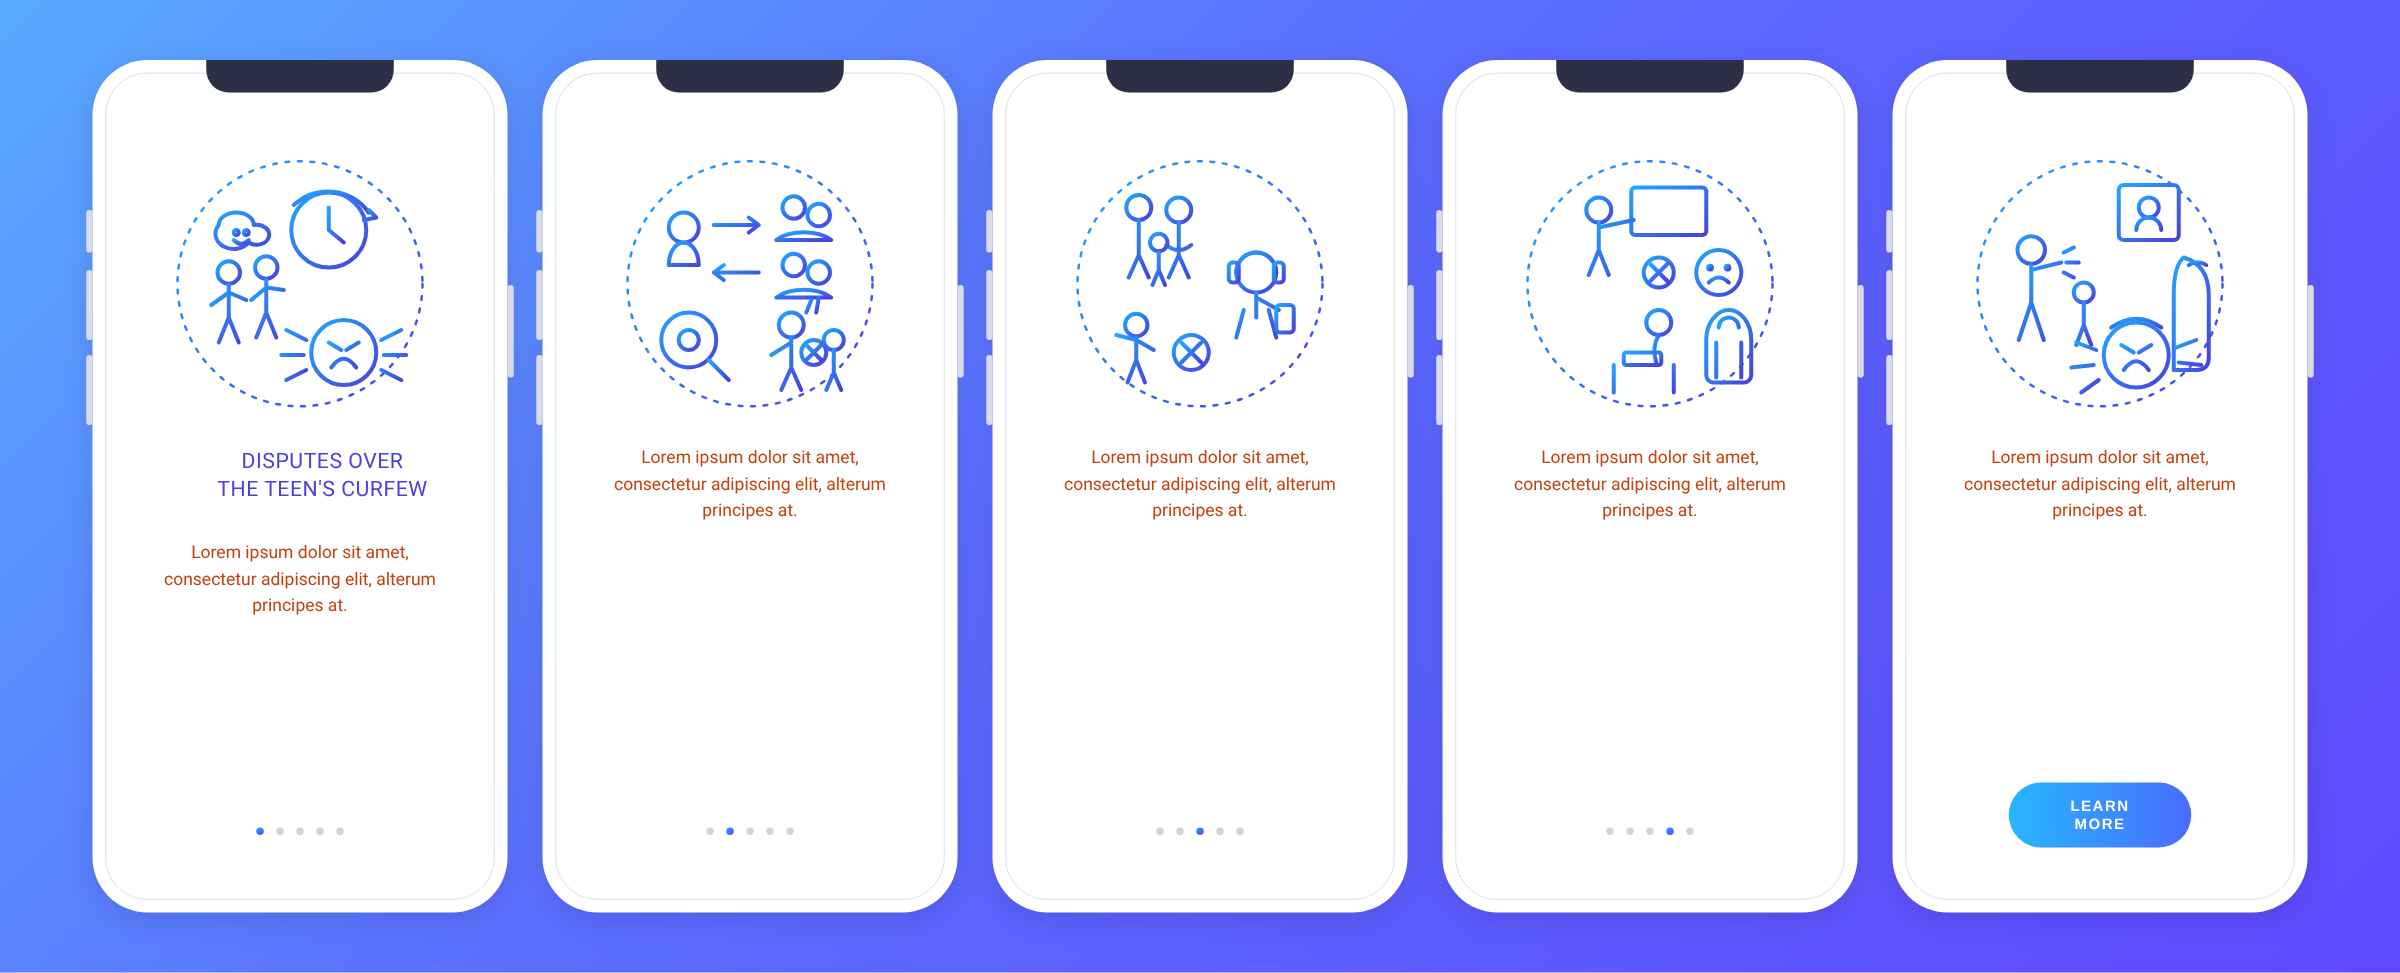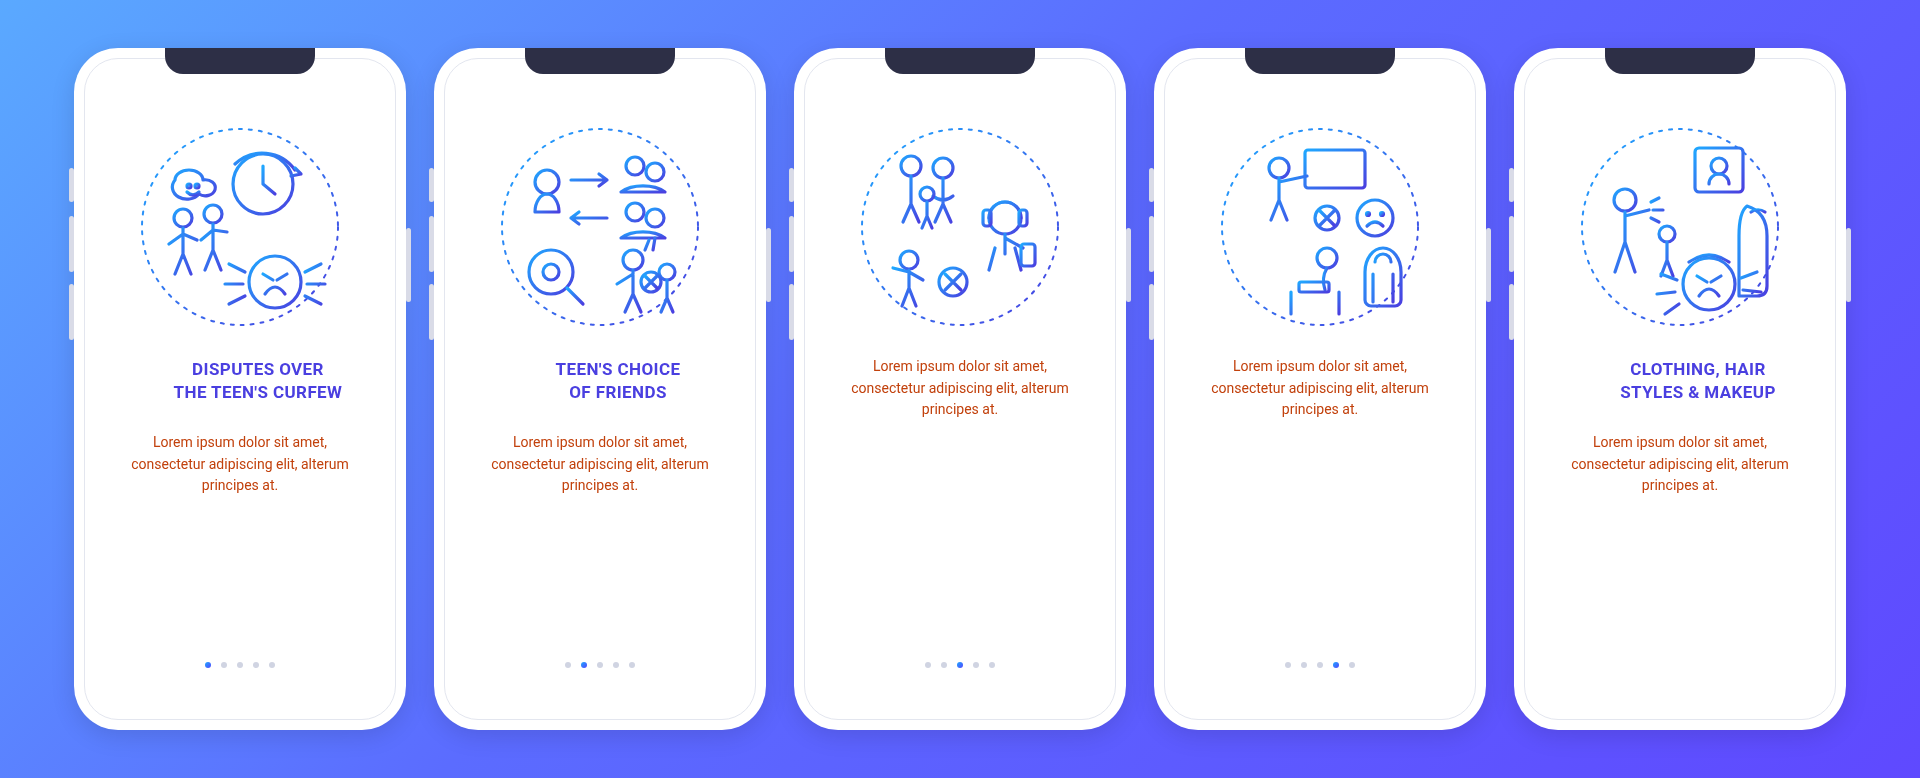--- a/index.html
+++ b/index.html
@@ -79,21 +79,21 @@
     width: 210px;
     height: 210px;
     flex: 0 0 auto;
     margin-top: 6px;
   }
   .illus svg { width: 100%; height: 100%; display: block; }
 
   .title {
     margin-top: 26px;
     color: #4a3fe0;
-    font-weight: 700;
+    font-weight: 400;
     font-size: 17px;
     line-height: 1.35;
     letter-spacing: .4px;
     text-align: center;
     white-space: pre-line;
     min-height: 50px;
     margin-left: 36px;
   }
 
   .desc {
@@ -234,22 +234,20 @@
           <circle cx="138" cy="138" r="10"></circle>
           <path d="M138 148 v24 l-8 18 M138 172 l8 18 M138 152 l-16 10"></path>
           <circle cx="172" cy="150" r="8"></circle>
           <path d="M172 158 v18 l-6 14 M172 176 l6 14"></path>
           <circle cx="156" cy="160" r="10"></circle>
           <path d="M150 154 l12 12 M162 154 l-12 12"></path>
           <path d="M150 128 l4 -10 M158 128 l2 -12"></path>
         </g>
       </svg>
     </div>
-    <div class="title">TEEN'S CHOICE
-OF FRIENDS</div>
     <div class="desc">Lorem ipsum dolor sit amet, consectetur adipiscing elit, alterum principes at.</div>
     <div class="dots">
       <span class="dot"></span>
       <span class="dot active"></span>
       <span class="dot"></span>
       <span class="dot"></span>
       <span class="dot"></span>
     </div>
   </div>
 </div>
@@ -391,17 +389,16 @@
 
           <circle cx="134" cy="162" r="26"></circle>
           <path d="M122 154 l10 6 M146 154 l-10 6 M124 174 q10 -14 20 0"></path>
           <path d="M114 140 q20 -14 40 0"></path>
 
           <path d="M102 158 l-16 -6 M100 170 l-18 2 M104 182 l-14 10"></path>
           <path d="M166 156 l16 -6 M168 168 l18 2"></path>
         </g>
       </svg>
     </div>
-    <div class="title">CLOTHING, HAIR
-STYLES &amp; MAKEUP</div>
     <div class="desc">Lorem ipsum dolor sit amet, consectetur adipiscing elit, alterum principes at.</div>
+    <button class="cta">LEARN MORE</button>
   </div>
 </div>
 
 </body></html>

